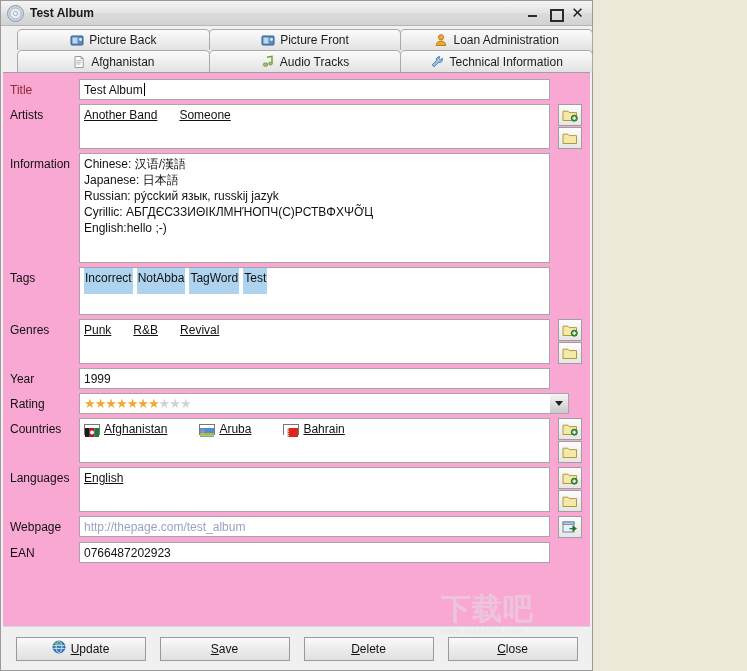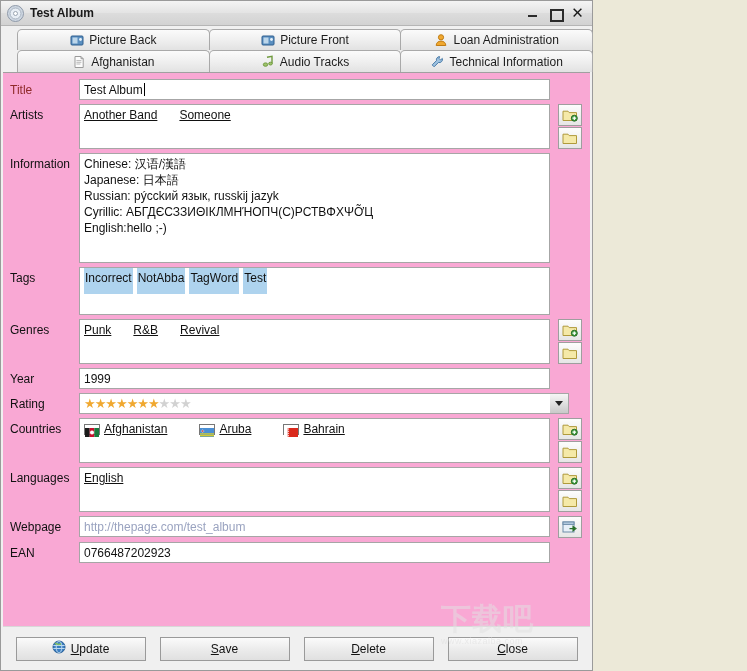--- a/index.html
+++ b/index.html
@@ -225,21 +225,21 @@
     background: linear-gradient(to bottom,#fbfbfb 0%, #ececec 50%, #e0e0e0 100%);
     display: flex; align-items: center; justify-content: center; gap: 5px;
     font-size: 12px; color: #111;
     cursor: default;
   }
   .btn u { text-decoration: underline; }
 
   
   .watermark {
     position: absolute;
-    right: 4px; bottom: 2px;
+    right: 4px; bottom: 12px;
     width: 145px; height: 66px;
     pointer-events: none;
     opacity: .5;
   }
   .wm-text {
     font-size: 30px; color: #e2e2e2; font-weight: bold;
     font-family: "DejaVu Sans", sans-serif;
     letter-spacing: 1px; line-height: 34px;
   }
   .wm-sub { font-size: 9px; color: #dcdcdc; letter-spacing: .5px; }

